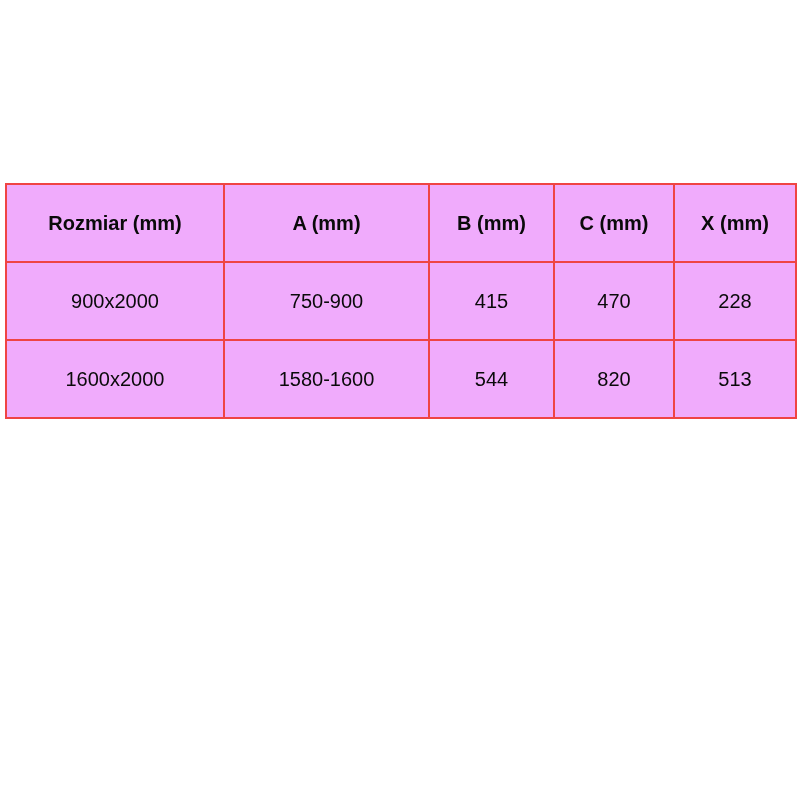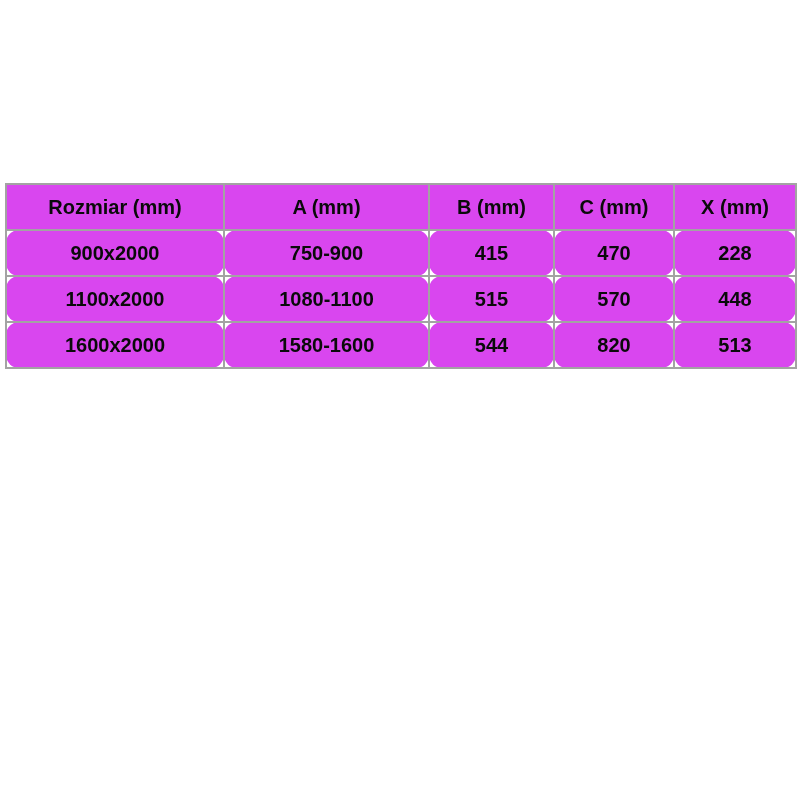--- a/index.html
+++ b/index.html
@@ -19,36 +19,35 @@
     position: absolute;
     left: 5px;
     top: 183px;
     width: 790px;
     border-collapse: collapse;
     table-layout: fixed;
     color: #0a0a0a;
   }
   table.size-table th,
   table.size-table td {
-    border: 2px solid #a3a3a3;
+    border: 2px solid #ef4444;
     height: 44px;            
     text-align: center;
     vertical-align: middle;
     font-size: 20px;
-    padding: 0;
-    background: #d946ef;
+    padding: 16px;
+    background: #f0abfc;
     overflow: hidden;
     white-space: nowrap;
   }
   table.size-table th {
     font-weight: bold;
   }
   table.size-table td {
-    font-weight: bold;
-    border-radius: 13px;
+    font-weight: normal;
   }
   col.c-rozmiar { width: 218px; }
   col.c-a       { width: 205px; }
   col.c-b       { width: 125px; }
   col.c-c       { width: 120px; }
   col.c-x       { width: 122px; }
 </style>
 </head>
 <body>
 
@@ -72,27 +71,20 @@
     </thead>
     <tbody>
       <tr>
         <td>900x2000</td>
         <td>750-900</td>
         <td>415</td>
         <td>470</td>
         <td>228</td>
       </tr>
       <tr>
-        <td>1100x2000</td>
-        <td>1080-1100</td>
-        <td>515</td>
-        <td>570</td>
-        <td>448</td>
-      </tr>
-      <tr>
         <td>1600x2000</td>
         <td>1580-1600</td>
         <td>544</td>
         <td>820</td>
         <td>513</td>
       </tr>
     </tbody>
   </table>
 </div>
 

